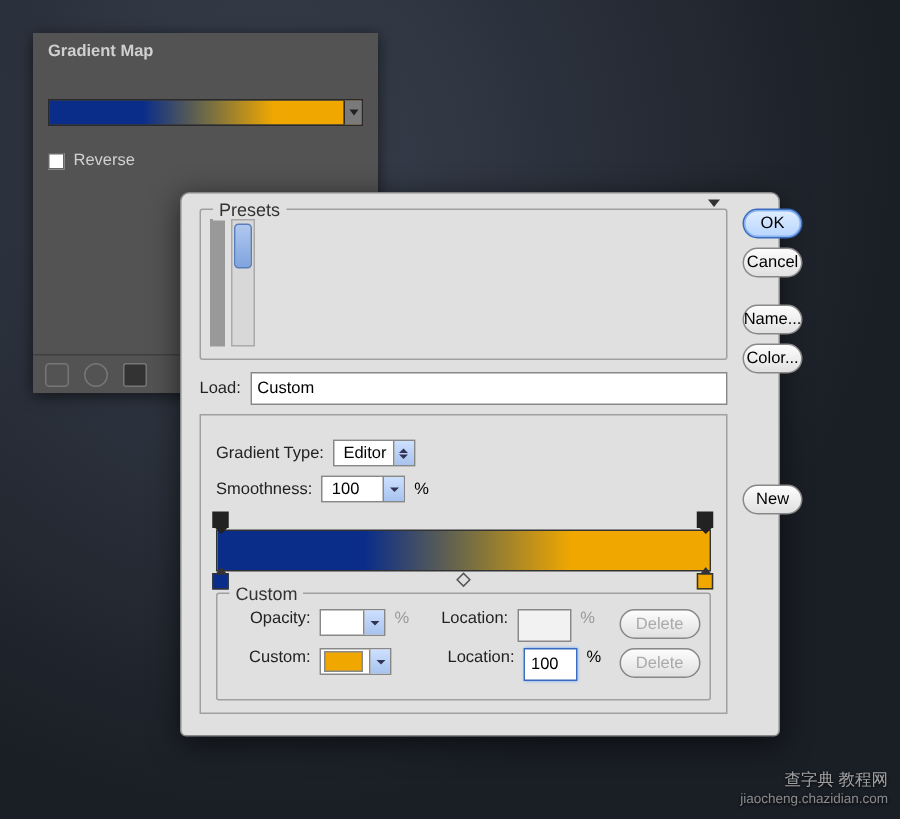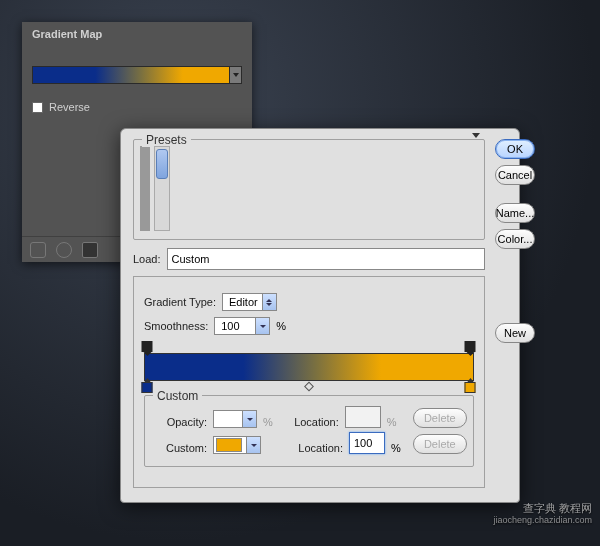--- a/index.html
+++ b/index.html
@@ -42,36 +42,36 @@
 
 .row { display: flex; align-items: center; gap: 6px; margin: 6px 0; }
 .label { color: #222; }
 .textin { border: 1px solid #888; background: #fff; height: 22px; padding: 0 4px; font-size: 11px; }
 .textin.grow { flex: 1; }
 .select { border: 1px solid #888; height: 18px; background: #fff; display: flex; align-items: center; padding: 0 18px 0 6px; position: relative; font-size: 11px; }
 .select .arrows { position: absolute; right: 0; top: 0; bottom: 0; width: 14px; background: linear-gradient(#cde0ff,#a7c3ef); border-left: 1px solid #888; display: flex; flex-direction: column; align-items: center; justify-content: center; gap: 1px; }
 .aup { width: 0; height: 0; border-left: 3px solid transparent; border-right: 3px solid transparent; border-bottom: 3px solid #335; }
 .adn { width: 0; height: 0; border-left: 3px solid transparent; border-right: 3px solid transparent; border-top: 3px solid #335; }
 
-.grad-block { border: 1px solid #a0a0a0; padding: 10px 10px 12px; }
+.grad-block { border: 1px solid #a0a0a0; padding: 10px 10px 0; }
 .gradbar-wrap { position: relative; margin: 18px 0 14px; }
 .gradbar { height: 28px; border: 1px solid #333; background: linear-gradient(to right, #0a2d8a, #0a2d8a 30%, #7a7040 52%, #f0a800 72%, #f0a800); }
 .ostop { position: absolute; width: 11px; height: 11px; background: #222; top: -12px; transform: translateX(-50%); }
 .ostop::after { content: ''; position: absolute; left: 50%; bottom: -4px; transform: translateX(-50%); width: 0; height: 0; border-left: 4px solid transparent; border-right: 4px solid transparent; border-top: 4px solid #222; }
 .cstop { position: absolute; width: 11px; height: 11px; border: 1px solid #333; bottom: -12px; transform: translateX(-50%); }
 .cstop::before { content: ''; position: absolute; left: 50%; top: -5px; transform: translateX(-50%); width: 0; height: 0; border-left: 4px solid transparent; border-right: 4px solid transparent; border-bottom: 5px solid #333; }
 .mid { position: absolute; bottom: -9px; transform: translateX(-50%); width: 7px; height: 7px; background: #e0e0e0; border: 1px solid #555; transform: translateX(-50%) rotate(45deg); }
 
-.stops-row { display: flex; align-items: flex-end; gap: 6px; margin: 4px 0; }
+.stops-row { display: flex; align-items: flex-start; gap: 6px; margin: 4px 0; }
 .stops-row .label { width: 56px; text-align: right; }
 .disabled { color: #999; }
 .disabled .textin { color: #bbb; background: #f2f2f2; }
 .swatch { width: 28px; height: 14px; border: 1px solid #888; display: inline-block; }
 
-.watermark { position: absolute; right: 8px; bottom: 20px; color: rgba(255,255,255,0.6); font-size: 15px; text-align: right; line-height: 1.2; text-shadow: 0 1px 2px #000; }
+.watermark { position: absolute; right: 8px; bottom: 8px; color: rgba(255,255,255,0.6); font-size: 15px; text-align: right; line-height: 1.2; text-shadow: 0 1px 2px #000; }
 .watermark .sm { font-size: 9px; color: rgba(255,255,255,0.5); }
 </style>
 </head>
 <body>
 
 <div class="adj-panel">
   <div class="adj-title">Gradient Map</div>
   <div class="gradient-map-bar">
     <div class="drop">
         <div class="tri"></div>

